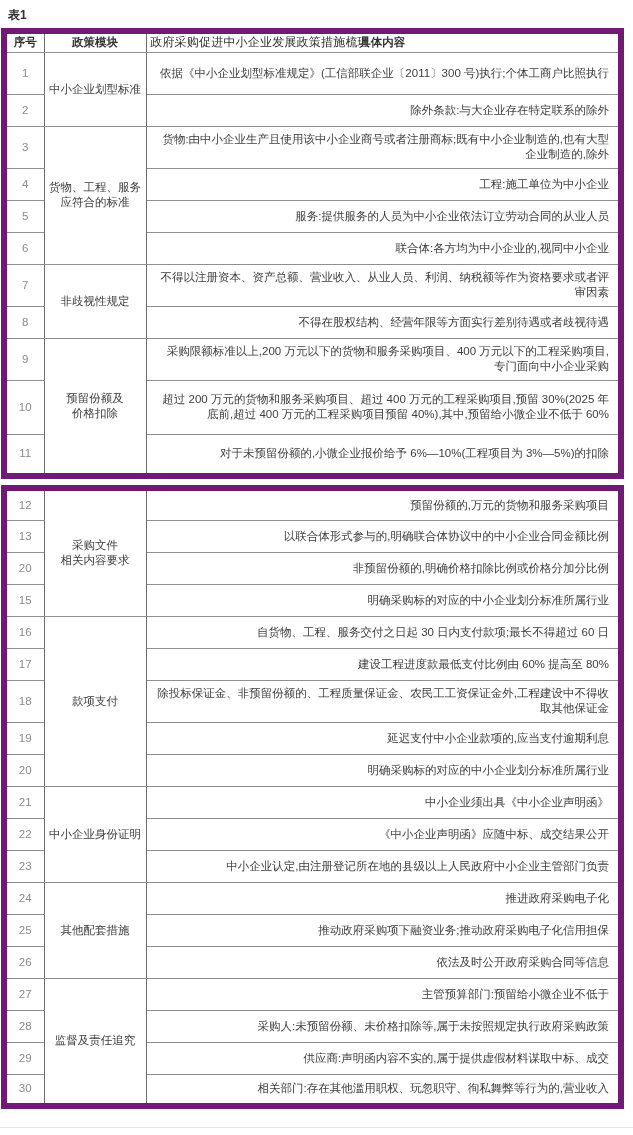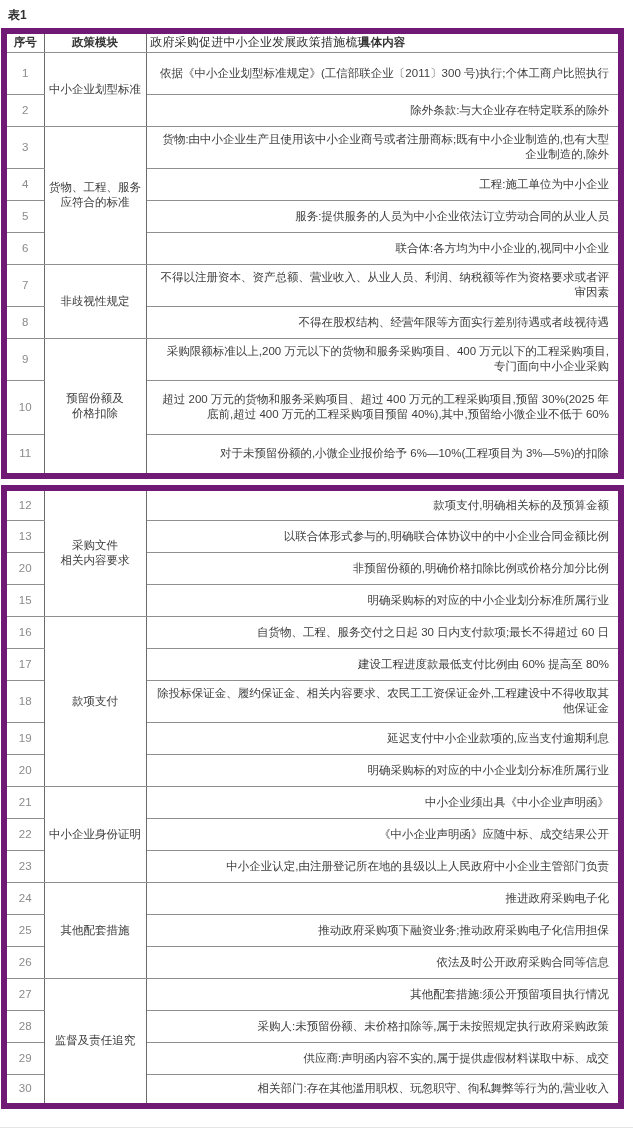--- a/index.html
+++ b/index.html
@@ -158,21 +158,21 @@
         <col class="c-no">
         <col class="c-mod">
         <col class="c-con">
       </colgroup>
 
     <tbody>
         <tr class="r1">
       <td class="no-cell">12</td>
       <td class="mod-cell" rowspan="4">采购文件
 相关内容要求</td>
-      <td class="con-cell">款项支付,明确相关标的及预算金额</td>
+      <td class="con-cell">预留份额的,万元的货物和服务采购项目</td>
     </tr>
     <tr class="r1">
       <td class="no-cell">13</td>
       <td class="con-cell">以联合体形式参与的,明确联合体协议中的中小企业合同金额比例</td>
     </tr>
     <tr class="r1">
       <td class="no-cell">20</td>
       <td class="con-cell">非预留份额的,明确价格扣除比例或价格分加分比例</td>
     </tr>
     <tr class="r1">
@@ -184,21 +184,21 @@
       <td class="no-cell">16</td>
       <td class="mod-cell" rowspan="5">款项支付</td>
       <td class="con-cell">自货物、工程、服务交付之日起 30 日内支付款项;最长不得超过 60 日</td>
     </tr>
     <tr class="r1">
       <td class="no-cell">17</td>
       <td class="con-cell">建设工程进度款最低支付比例由 60% 提高至 80%</td>
     </tr>
     <tr class="r2">
       <td class="no-cell">18</td>
-      <td class="con-cell">除投标保证金、履约保证金、相关内容要求、农民工工资保证金外,工程建设中不得收取其他保证金</td>
+      <td class="con-cell">除投标保证金、非预留份额的、工程质量保证金、农民工工资保证金外,工程建设中不得收取其他保证金</td>
     </tr>
     <tr class="r1">
       <td class="no-cell">19</td>
       <td class="con-cell">延迟支付中小企业款项的,应当支付逾期利息</td>
     </tr>
     <tr class="r1">
       <td class="no-cell">20</td>
       <td class="con-cell">明确采购标的对应的中小企业划分标准所属行业</td>
     </tr>
 
@@ -226,21 +226,21 @@
       <td class="con-cell">推动政府采购项下融资业务;推动政府采购电子化信用担保</td>
     </tr>
     <tr class="r1">
       <td class="no-cell">26</td>
       <td class="con-cell">依法及时公开政府采购合同等信息</td>
     </tr>
 
     <tr class="r1 gb">
       <td class="no-cell">27</td>
       <td class="mod-cell" rowspan="4">监督及责任追究</td>
-      <td class="con-cell">其他配套措施:须公开预留项目执行情况</td>
+      <td class="con-cell">主管预算部门:预留给小微企业不低于</td>
     </tr>
     <tr class="r1">
       <td class="no-cell">28</td>
       <td class="con-cell">采购人:未预留份额、未价格扣除等,属于未按照规定执行政府采购政策</td>
     </tr>
     <tr class="r1">
       <td class="no-cell">29</td>
       <td class="con-cell">供应商:声明函内容不实的,属于提供虚假材料谋取中标、成交</td>
     </tr>
     <tr class="r1">

